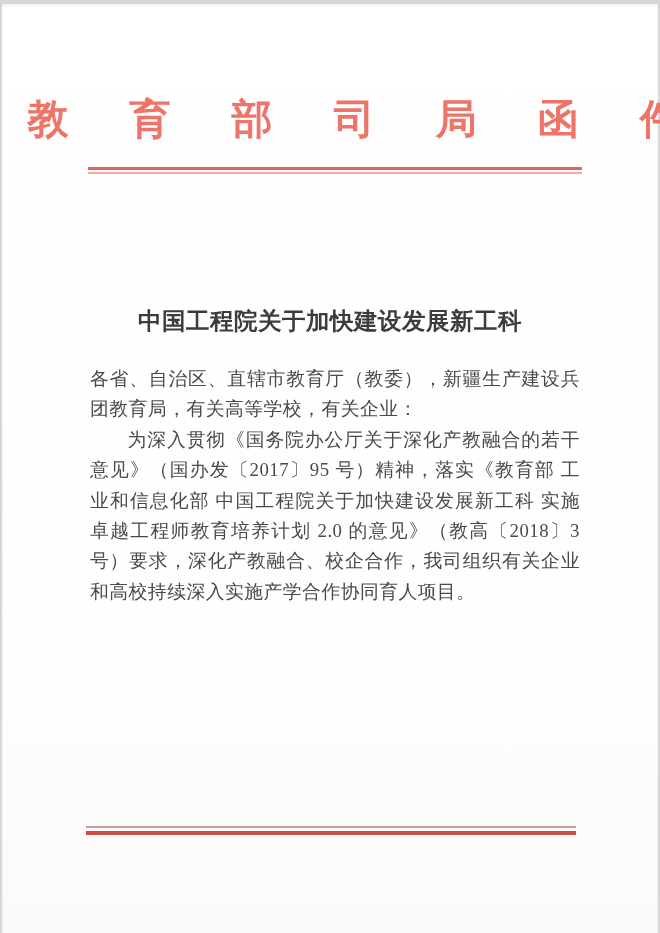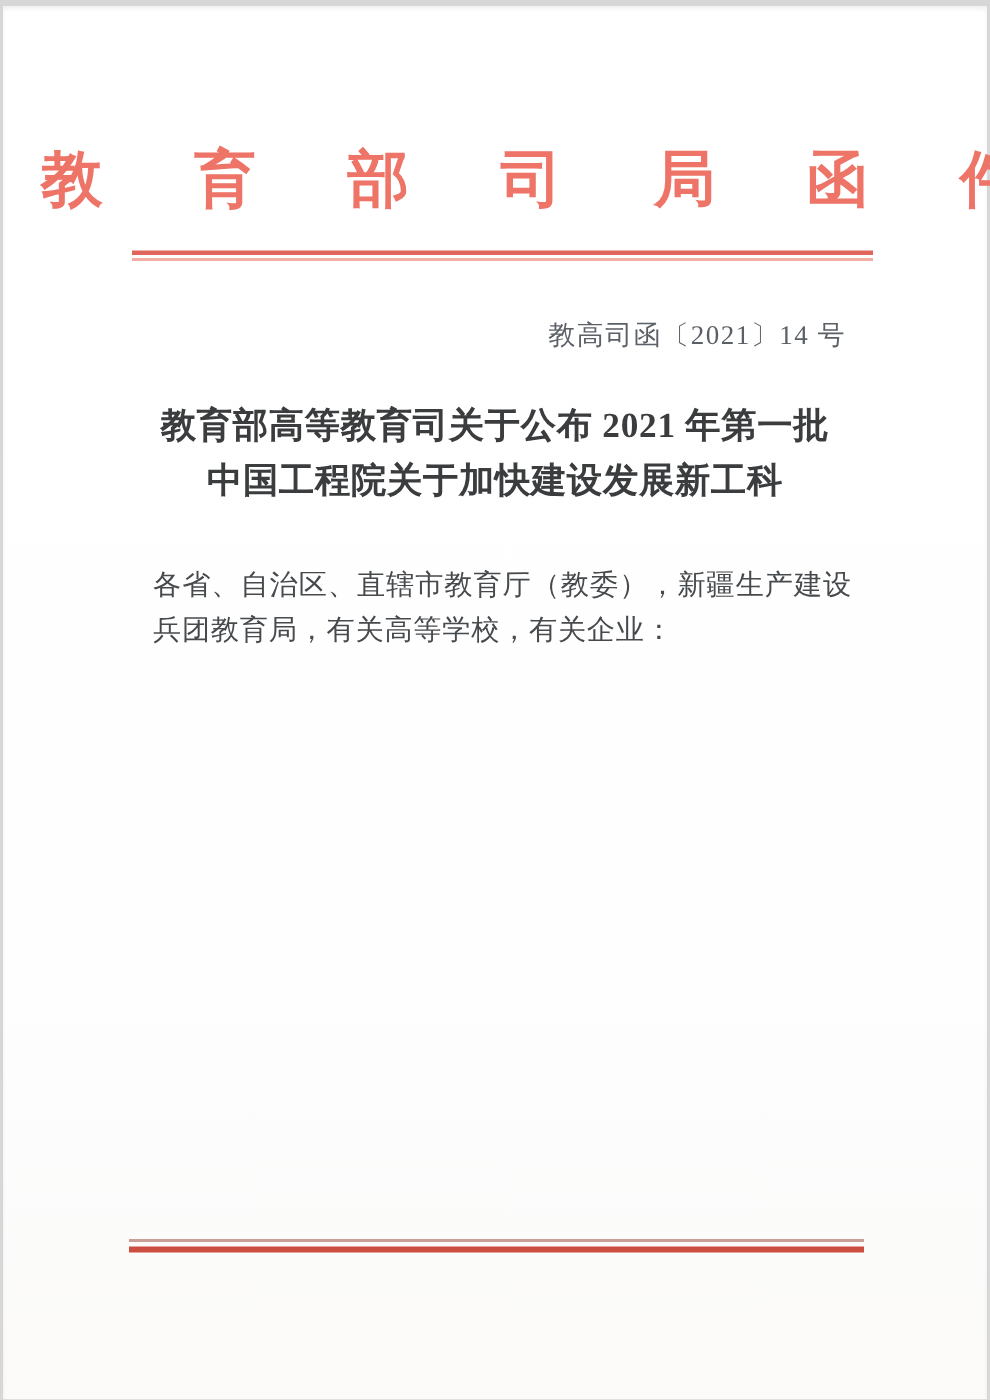--- a/index.html
+++ b/index.html
@@ -84,21 +84,21 @@
     top: 360px;
     left: 88px;
     right: 78px;
     font-size: 18.8px;
     line-height: 30.4px;
     color: #474a4d;
     text-align: justify;
     letter-spacing: 0.5px;
   }
   .body-text p {
-    margin: 12px;
+    margin: 0;
     padding: 0;
   }
   .body-text p.indented {
     text-indent: 2em;
   }
   
   .rule-bottom {
     position: absolute;
     top: 822px;
     left: 84px;
@@ -120,26 +120,26 @@
 <div class="stage">
   <div class="page">
 
     <div class="agency-title">教 育 部 司 局 函 件</div>
 
     <div class="rule-top">
       <div class="rule-thick"></div>
       <div class="rule-thin"></div>
     </div>
 
-    <div class="doc-number">教高司函〔2021〕14 号</div>
 
-    <h1 class="notice-title"><span>教育部高等教育司关于公布 2021 年第一批</span><br><span>中国工程院关于加快建设发展新工科</span></h1>
+    <h1 class="notice-title"><br><span>中国工程院关于加快建设发展新工科</span></h1>
 
     <div class="body-text">
       <p class="salutation">各省、自治区、直辖市教育厅（教委），新疆生产建设兵团教育局，有关高等学校，有关企业：</p>
+      <p class="indented">为深入贯彻《国务院办公厅关于深化产教融合的若干意见》（国办发〔2017〕95 号）精神，落实《教育部 工业和信息化部 中国工程院关于加快建设发展新工科 实施卓越工程师教育培养计划 2.0 的意见》（教高〔2018〕3 号）要求，深化产教融合、校企合作，我司组织有关企业和高校持续深入实施产学合作协同育人项目。</p>
     </div>
 
     <div class="rule-bottom">
       <div class="rule-thin"></div>
       <div class="rule-thick"></div>
     </div>
 
   </div>
 </div>
 

